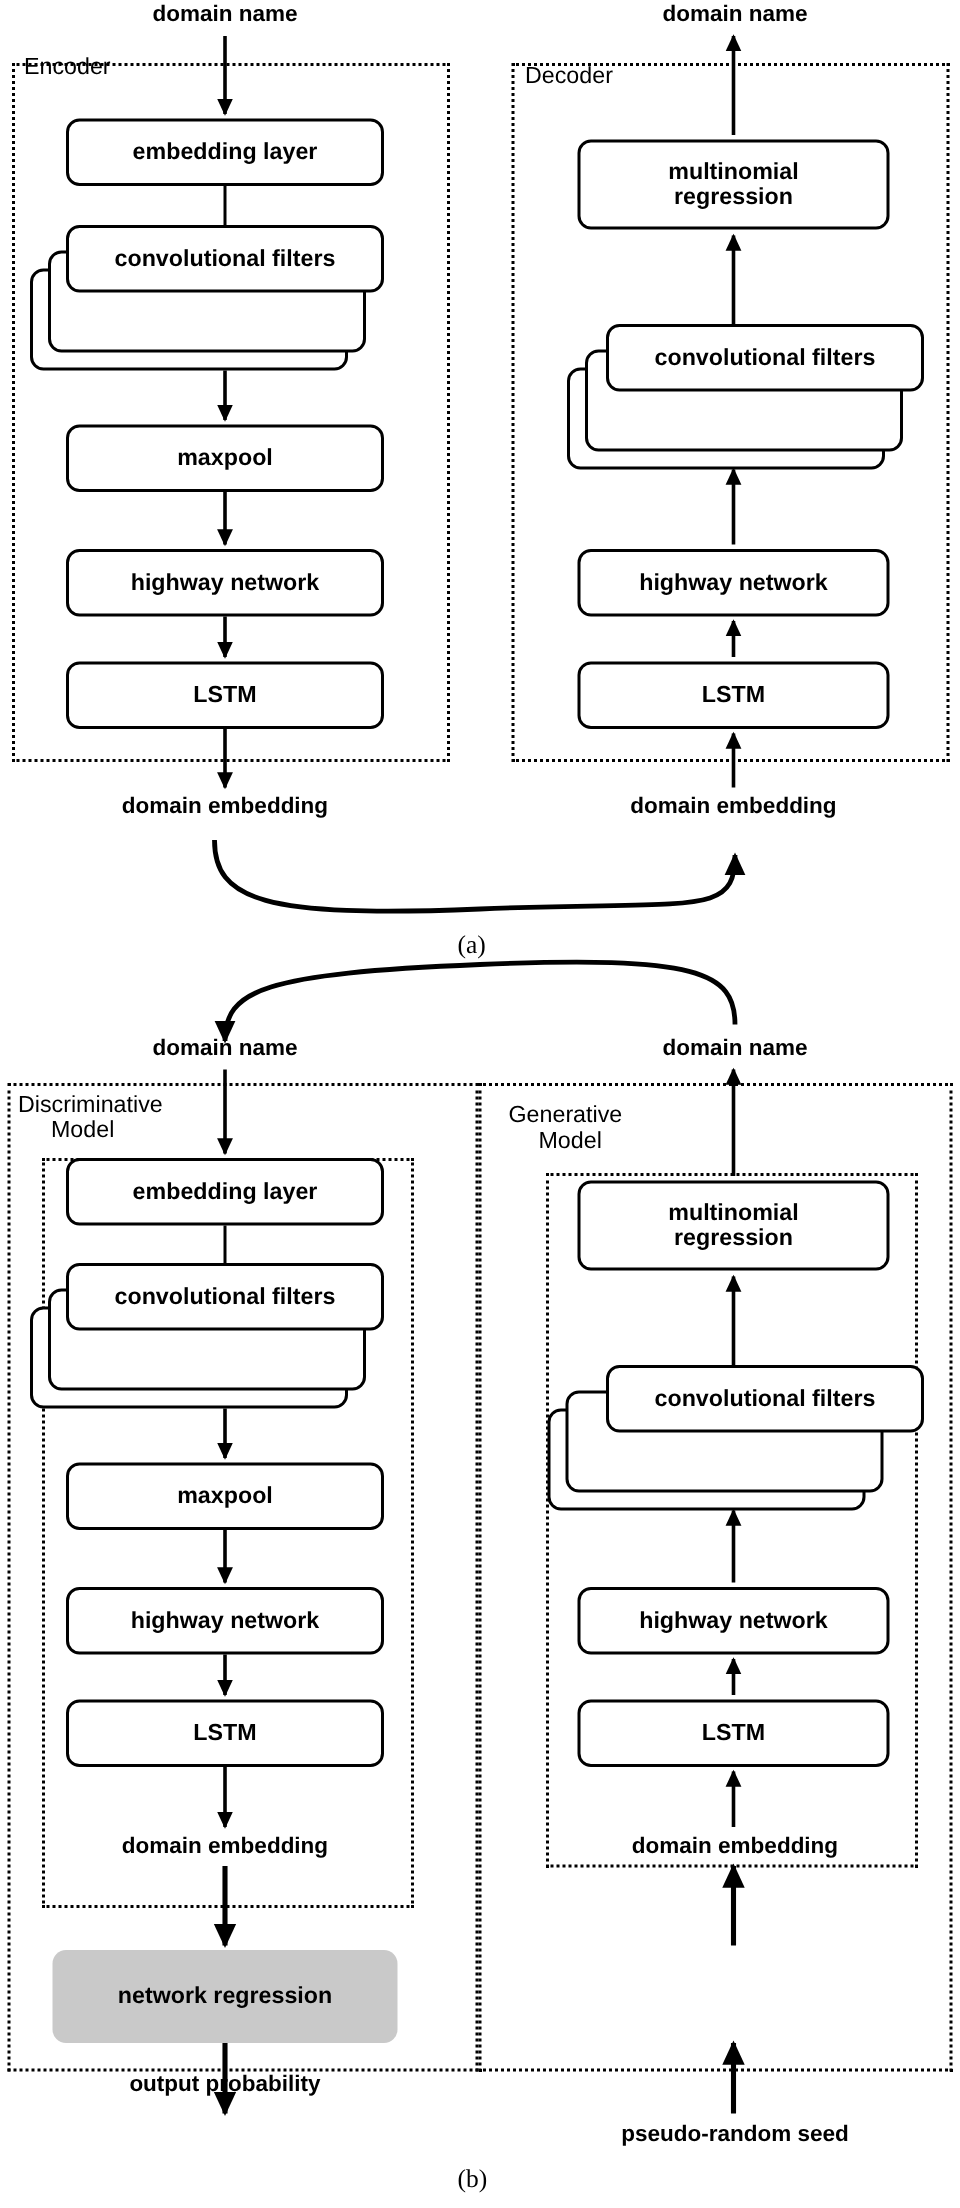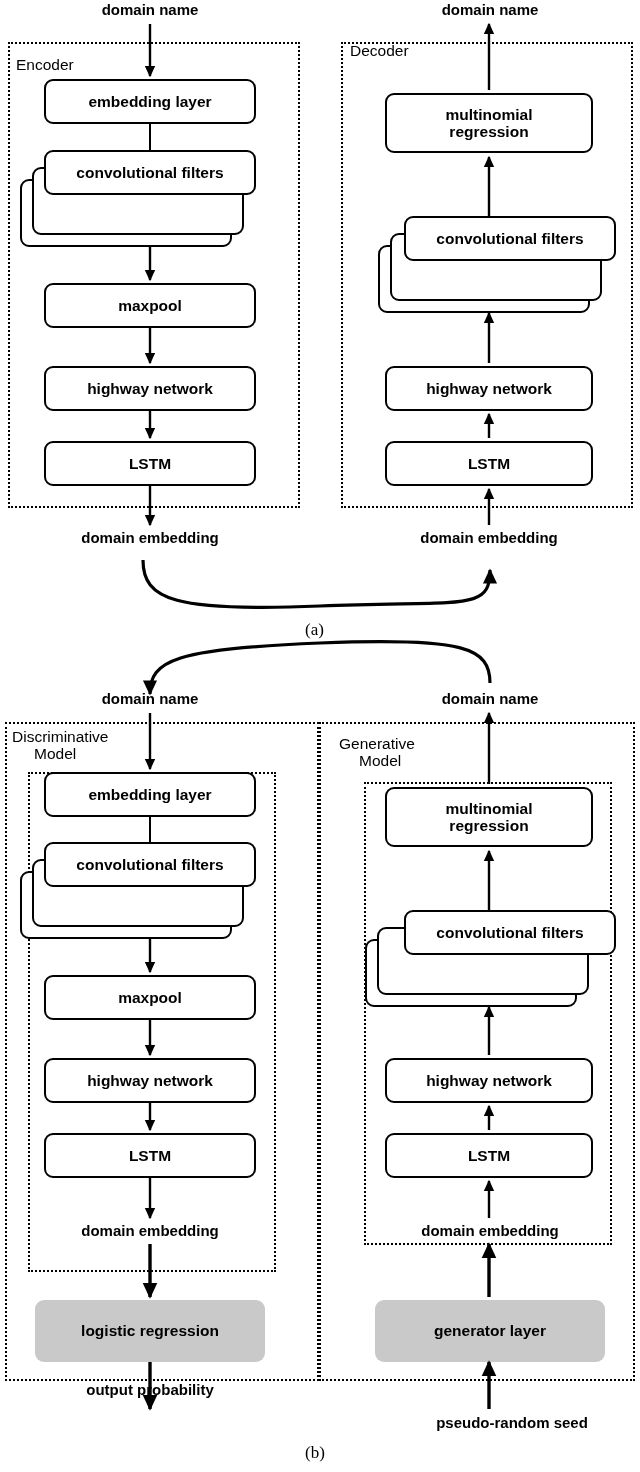--- a/index.html
+++ b/index.html
@@ -27,21 +27,21 @@
 </style>
 </head>
 <body>
 
 <div class="canvas">
 
   <div class="lbl" style="left:52px;top:2px;width:196px;">domain name</div>
   <div class="lbl" style="left:392px;top:2px;width:196px;">domain name</div>
 
   <div class="dbox" style="left:8px;top:42px;width:292px;height:466px;"></div>
-  <div class="panel-tag" style="left:16px;top:56px;">Encoder</div>
+  <div class="panel-tag" style="left:16px;top:36px;">Encoder</div>
 
   <div class="nbox" style="left:44px;top:79px;width:212px;height:45px;">embedding layer</div>
 
   <div class="shadowbox" style="left:20px;top:179px;width:212px;height:68px;"></div>
   <div class="shadowbox" style="left:32px;top:167px;width:212px;height:68px;"></div>
   <div class="nbox" style="left:44px;top:150px;width:212px;height:45px;">convolutional filters</div>
 
   <div class="nbox" style="left:44px;top:283px;width:212px;height:45px;">maxpool</div>
   <div class="nbox" style="left:44px;top:366px;width:212px;height:45px;">highway network</div>
   <div class="nbox" style="left:44px;top:441px;width:212px;height:45px;">LSTM</div>
@@ -83,21 +83,21 @@
   <div class="shadowbox" style="left:20px;top:871px;width:212px;height:68px;"></div>
   <div class="shadowbox" style="left:32px;top:859px;width:212px;height:68px;"></div>
   <div class="nbox" style="left:44px;top:842px;width:212px;height:45px;">convolutional filters</div>
 
   <div class="nbox" style="left:44px;top:975px;width:212px;height:45px;">maxpool</div>
   <div class="nbox" style="left:44px;top:1058px;width:212px;height:45px;">highway network</div>
   <div class="nbox" style="left:44px;top:1133px;width:212px;height:45px;">LSTM</div>
 
   <div class="lbl" style="left:52px;top:1223px;width:196px;">domain embedding</div>
 
-  <div class="gbox" style="left:35px;top:1300px;width:230px;height:62px;">logistic regression</div>
+  <div class="gbox" style="left:35px;top:1300px;width:230px;height:62px;">network regression</div>
 
   <div class="lbl" style="left:52px;top:1382px;width:196px;">output probability</div>
 
   <div class="dbox" style="left:319px;top:722px;width:316px;height:659px;"></div>
   <div class="panel-tag" style="left:339px;top:735px;">
     <div>Generative</div>
     <div style="padding-left:20px;">Model</div>
   </div>
 
   <div class="dbox" style="left:364px;top:782px;width:248px;height:463px;"></div>
@@ -109,23 +109,22 @@
 
   <div class="shadowbox" style="left:365px;top:939px;width:212px;height:68px;"></div>
   <div class="shadowbox" style="left:377px;top:927px;width:212px;height:68px;"></div>
   <div class="nbox" style="left:404px;top:910px;width:212px;height:45px;">convolutional filters</div>
 
   <div class="nbox" style="left:385px;top:1058px;width:208px;height:45px;">highway network</div>
   <div class="nbox" style="left:385px;top:1133px;width:208px;height:45px;">LSTM</div>
 
   <div class="lbl" style="left:392px;top:1223px;width:196px;">domain embedding</div>
 
-  <div class="gbox" style="left:375px;top:1300px;width:230px;height:62px;">generator layer</div>
 
-  <div class="lbl" style="left:414px;top:1415px;width:196px;">pseudo-random seed</div>
+  <div class="lbl" style="left:392px;top:1415px;width:196px;">pseudo-random seed</div>
 
   <div class="figlbl" style="left:305px;top:1443px;">(b)</div>
 
   <svg class="ov" viewBox="0 0 640 1472">
     <defs>
       <marker id="ah" viewBox="0 0 10 10" refX="8.5" refY="5" markerWidth="5" markerHeight="5" orient="auto-start-reverse">
         <path d="M0,0.6 L9.5,5 L0,9.4 z" fill="#000"></path>
       </marker>
       <marker id="ahb" viewBox="0 0 10 10" refX="8.5" refY="5" markerWidth="4.2" markerHeight="4.2" orient="auto-start-reverse">
         <path d="M0,0.6 L9.5,5 L0,9.4 z" fill="#000"></path>

